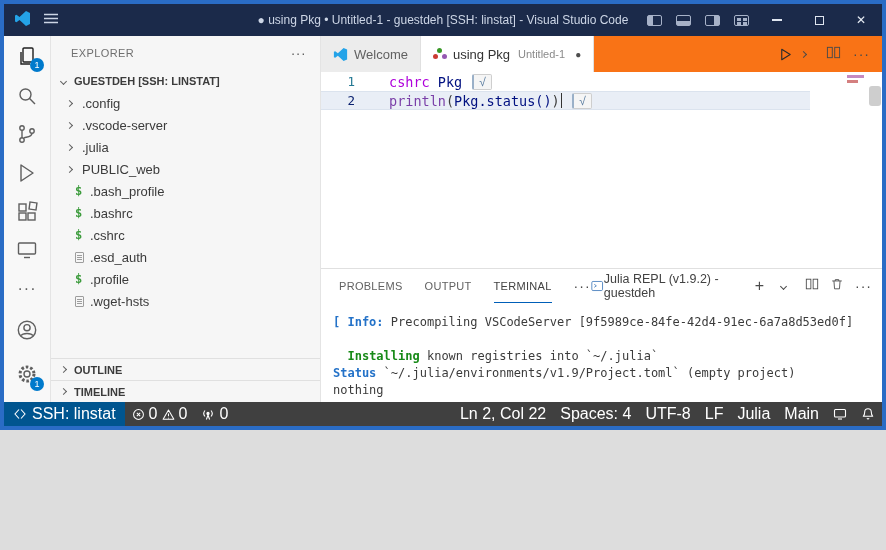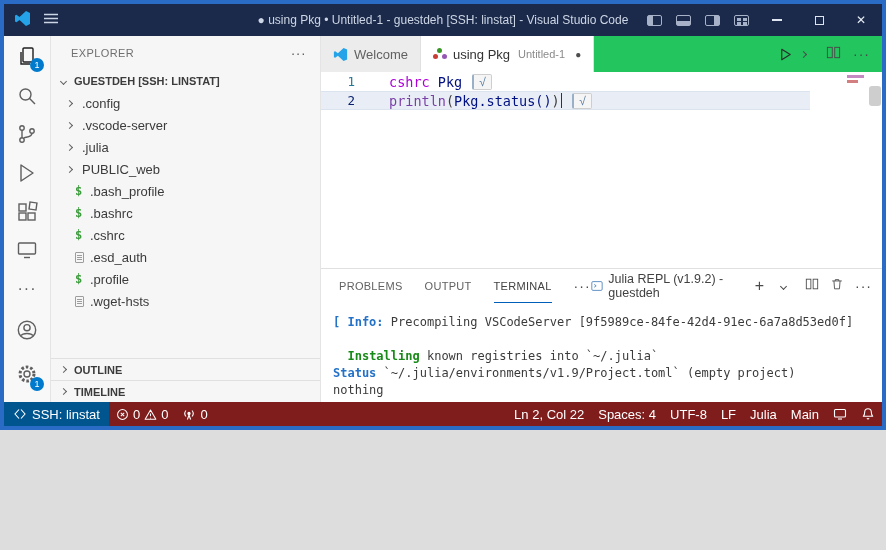--- a/index.html
+++ b/index.html
@@ -44,21 +44,21 @@
   .tree-row{height:22px;display:flex;align-items:center;padding-left:10px;cursor:default;}
   .tree-row.file{padding-left:24px;}
   .shell-ico{color:#3c9b3c;font-weight:bold;width:13px;font-size:12px;font-family:"DejaVu Sans Mono",monospace;}
   .doc-ico{width:9px;height:11px;border:1px solid #9d9d9d;border-radius:1px;position:relative;margin-right:4px;}
   .doc-ico::after{content:'';position:absolute;left:1px;top:2px;width:5px;height:1px;background:#9d9d9d;box-shadow:0 2px #9d9d9d,0 4px #9d9d9d;}
   .tree-label{margin-left:2px;}
   .side-bottom{margin-top:auto;}
   .side-section{height:22px;display:flex;align-items:center;font-weight:bold;font-size:11px;border-top:1px solid #e0e0e0;padding-left:4px;}
   
   .editor-col{flex:1;display:flex;flex-direction:column;min-width:0;background:#fff;}
-  .tabbar{flex:0 0 36px;background:#22c55e;display:flex;align-items:stretch;}
+  .tabbar{flex:0 0 36px;background:#f97316;display:flex;align-items:stretch;}
   .tab{display:flex;align-items:center;gap:6px;padding:0 12px;font-size:13px;border-right:1px solid #e0e0e0;background:#ececec;color:#616161;}
   .tab.active{background:#fff;color:#333;}
   .tab-desc{font-size:11px;color:#8a8a8a;margin-left:2px;}
   .dirty{color:#4d4d4d;font-size:10px;margin-left:4px;}
   .julia-dots{position:relative;width:14px;height:13px;flex:0 0 auto;}
   .julia-dots i{position:absolute;width:5px;height:5px;border-radius:50%;}
   .julia-dots .d-g{left:4.5px;top:0;background:#389826;}
   .julia-dots .d-r{left:0;top:6.5px;background:#cb3c33;}
   .julia-dots .d-p{left:9px;top:6.5px;background:#9558b2;}
   .tab-actions{margin-left:auto;display:flex;align-items:center;gap:12px;padding-right:12px;color:#3b3b3b;}
@@ -82,30 +82,30 @@
   .minimap{position:absolute;top:0;right:14px;width:48px;height:100%;}
   .mm1{position:absolute;top:3px;right:4px;width:17px;height:3px;background:#c58ac1;}
   .mm2{position:absolute;top:8px;right:10px;width:11px;height:3px;background:#d47f7f;}
   .scroll-widget{position:absolute;top:14px;right:1px;width:12px;height:20px;background:#9d9d9d;opacity:.5;border-radius:3px;}
   
   .panel{flex:1;border-top:1px solid #e0e0e0;display:flex;flex-direction:column;min-height:0;}
   .panel-hdr{flex:0 0 34px;display:flex;align-items:center;padding:0 10px 0 18px;}
   .ptab{height:34px;display:flex;align-items:center;margin-right:22px;font-size:11px;letter-spacing:.3px;color:#616161;border-bottom:1px solid transparent;}
   .ptab.active{color:#424242;border-bottom:1px solid #005fb8;}
   .panel-right{margin-left:auto;display:flex;align-items:center;gap:11px;color:#424242;}
-  .term-name{font-size:12.5px;color:#424242;display:flex;align-items:center;gap:5px;}
+  .term-name{font-size:12.5px;color:#424242;display:flex;align-items:center;}
   .plus{font-size:16px;color:#4a4a4a;}
   .terminal{flex:1;padding:10px 0 0 12px;font-family:"DejaVu Sans Mono",monospace;font-size:12px;color:#3b3b3b;overflow:hidden;}
   .tline{height:17px;white-space:pre;display:flex;align-items:center;}
   .t-blue{color:#2472c8;font-weight:bold;}
   .t-green{color:#188a18;font-weight:bold;}
   .t-def{color:#3b3b3b;}
   .cmd-circle{display:inline-block;width:8px;height:8px;border:1.4px solid #8a8a8a;border-radius:50%;margin-right:7px;flex:0 0 auto;}
   
-  .statusbar{flex:0 0 24px;background:#7f1d1d;color:#fff;display:flex;align-items:flex-start;font-size:13px;}
+  .statusbar{flex:0 0 24px;background:#404040;color:#fff;display:flex;align-items:flex-start;font-size:16px;}
   .sb-left,.sb-right{display:flex;align-items:center;height:100%;}
   .sb-right{margin-left:auto;}
   .sb-item{display:flex;align-items:center;gap:4px;padding:0 7px;height:100%;}
   .sb-remote{background:#00558f;padding:0 9px;gap:5px;}
   .sb-item svg{stroke:#fff;fill:none;stroke-width:1.1;}
 </style>
 </head>
 <body>
 
 <div class="window">

